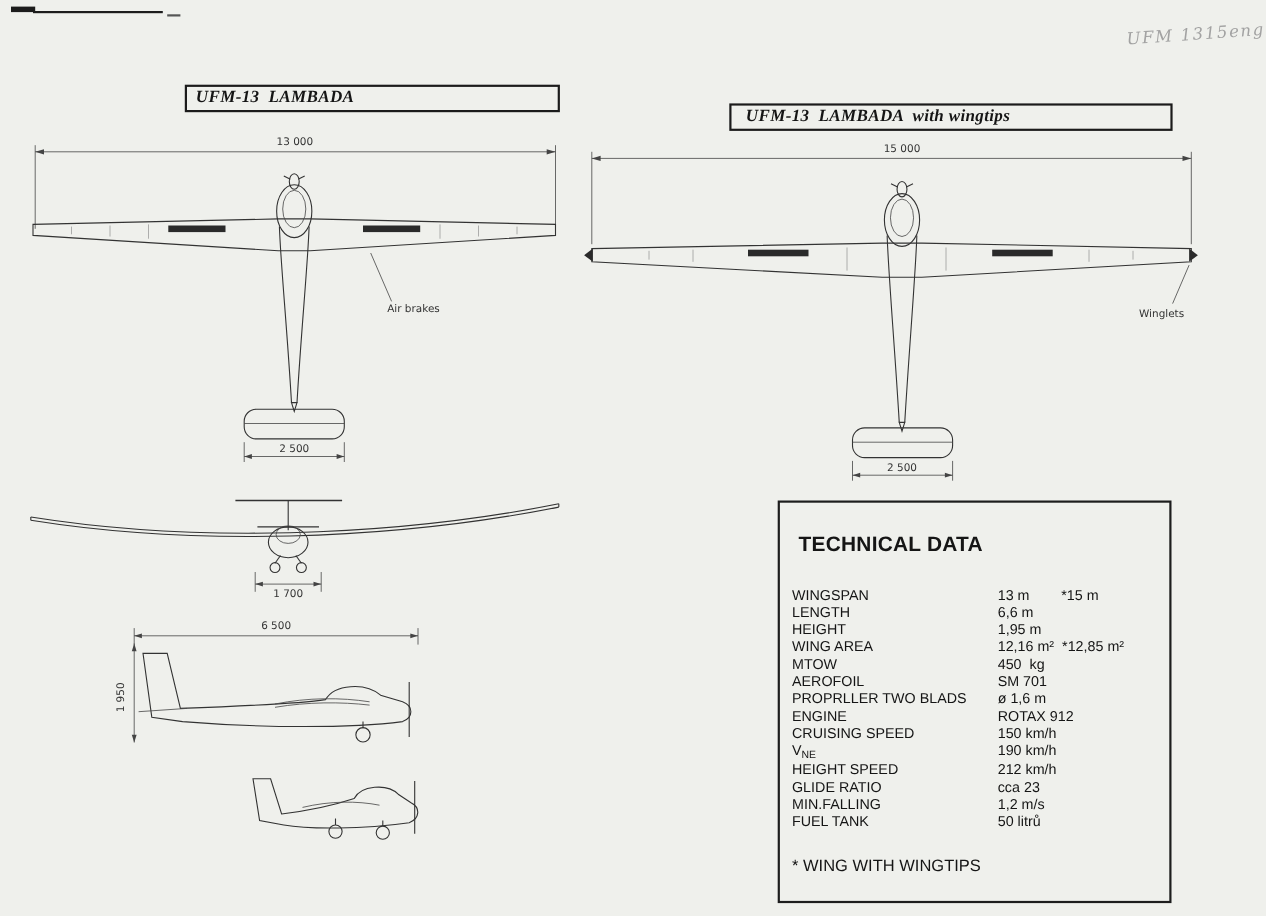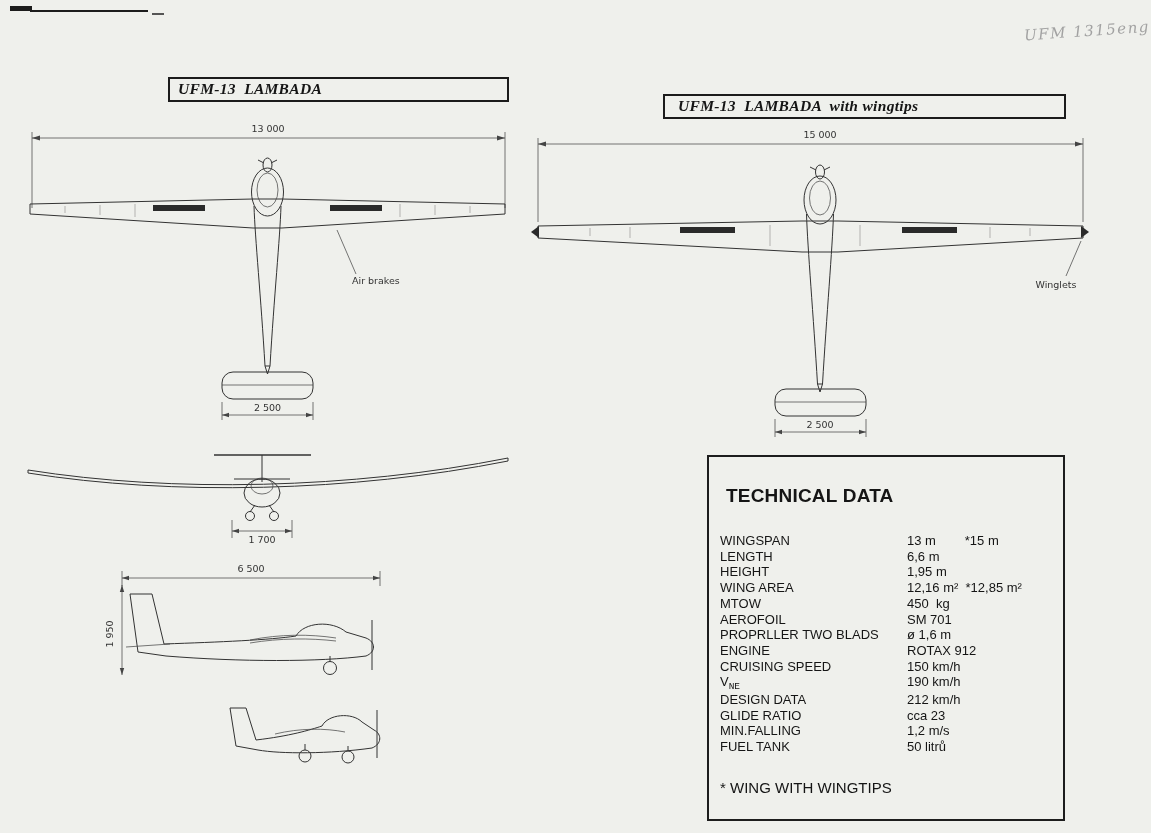--- a/index.html
+++ b/index.html
@@ -24,21 +24,21 @@
   .arr{fill:#444;stroke:none;}
   .dimtext{font-family:"DejaVu Sans",sans-serif;font-size:9.5px;fill:#333;}
   
   .tech-panel{position:absolute;left:707px;top:455px;width:358px;height:366px;
         border:2px solid #1d1d1d;box-sizing:border-box;padding:28px 8px 0 11px;}
   .tech-heading{font-weight:bold;font-size:19px;letter-spacing:.2px;
         padding-left:6px;margin-bottom:26px;}
   .td-row{display:flex;font-size:13px;line-height:15.7px;}
   .td-label{width:187px;}
   .td-value{white-space:pre;}
-  .sub{font-size:9.5px;position:relative;top:3px;font-family:Liberation Mono, monospace;}
+  .sub{font-size:9.5px;position:relative;top:3px;}
   .tech-footnote{font-size:15px;margin-top:24px;}
 </style>
 </head>
 <body>
 
 <div id="page">
 
   <div class="artifact" style="left:10px;top:6px;width:22px;height:5px;"></div>
   <div class="artifact" style="left:30px;top:10px;width:118px;height:2px;"></div>
   <div class="artifact" style="left:152px;top:13px;width:12px;height:2px;background:#555;"></div>
@@ -229,21 +229,21 @@
       </div>
       <div class="td-row">
         <span class="td-label">CRUISING SPEED</span>
         <span class="td-value">150 km/h</span>
       </div>
       <div class="td-row">
         <span class="td-label"><span>V</span><span class="sub">NE</span></span>
         <span class="td-value">190 km/h</span>
       </div>
       <div class="td-row">
-        <span class="td-label">DESIGN DATA</span>
+        <span class="td-label">HEIGHT SPEED</span>
         <span class="td-value">212 km/h</span>
       </div>
       <div class="td-row">
         <span class="td-label">GLIDE RATIO</span>
         <span class="td-value">cca 23</span>
       </div>
       <div class="td-row">
         <span class="td-label">MIN.FALLING</span>
         <span class="td-value">1,2 m/s</span>
       </div>

